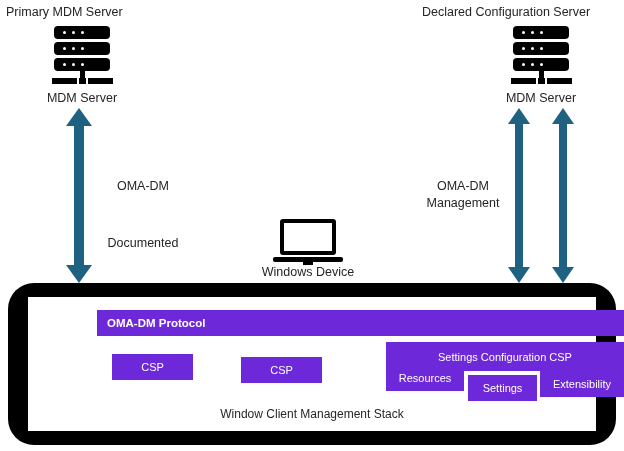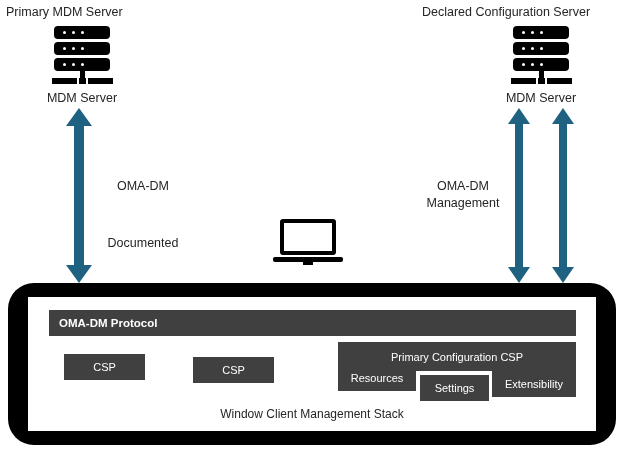--- a/index.html
+++ b/index.html
@@ -128,28 +128,29 @@
     box-sizing: border-box;
   }
   .stack-inner {
     position: absolute;
     background: #ffffff;
     box-sizing: border-box;
   }
 
   .tealbox {
     position: absolute;
-    background: #404040;
+    background: #6d28d9;
     color: #ffffff;
     display: flex;
     align-items: center;
     justify-content: center;
     font-size: 11px;
     box-sizing: border-box;
     white-space: nowrap;
+    margin-left: 48px;
   }
   .tealbox.left-align {
     justify-content: flex-start;
     padding-left: 10px;
     font-weight: bold;
     font-size: 11.5px;
   }
   .stack-caption {
     position: absolute;
     color: #252525;
@@ -250,32 +251,33 @@
 
   <div class="lbl lbl-center" style="left:408px; top:179px; width:110px;">OMA-DM</div>
   <div class="lbl lbl-center" style="left:408px; top:196px; width:110px;">Management</div>
 
   <div class="laptop-icon" style="left:273px; top:219px;">
     <div class="screen"></div>
     <div class="base"></div>
     <div class="notch"></div>
   </div>
 
+  <div class="lbl lbl-center" style="left:243px; top:265px; width:130px;">Windows  Device</div>
 
   <div class="stack-outer" style="left:8px; top:283px; width:608px; height:162px;">
 
     <div class="stack-inner" style="left:20px; top:14px; width:568px; height:134px;">
 
       <div class="tealbox left-align" style="left:21px; top:13px; width:527px; height:26px;">OMA-DM Protocol</div>
 
       <div class="tealbox" style="left:36px; top:57px; width:81px; height:26px;">CSP</div>
 
       <div class="tealbox" style="left:165px; top:60px; width:81px; height:26px;">CSP</div>
 
-      <div class="tealbox" style="left:310px; top:45px; width:238px; height:29px;">Primary Configuration CSP</div>
+      <div class="tealbox" style="left:310px; top:45px; width:238px; height:29px;">Settings Configuration CSP</div>
 
       <div class="tealbox" style="left:310px; top:68px; width:78px; height:26px;">Resources</div>
 
       <div class="tealbox" style="left:464px; top:74px; width:84px; height:26px;">Extensibility</div>
 
       <div class="tealbox" style="left:392px; top:78px; width:69px; height:26px;">Settings</div>
 
       <div class="stack-caption" style="left:0px; top:110px; width:568px;">Window Client Management Stack</div>
     </div>
   </div>

